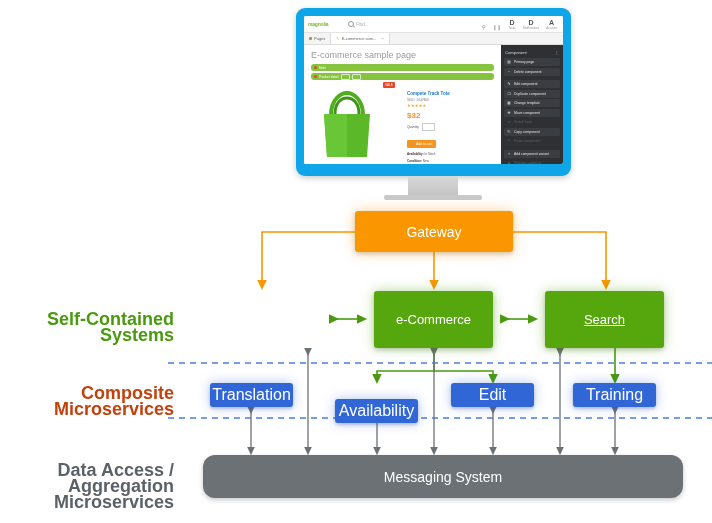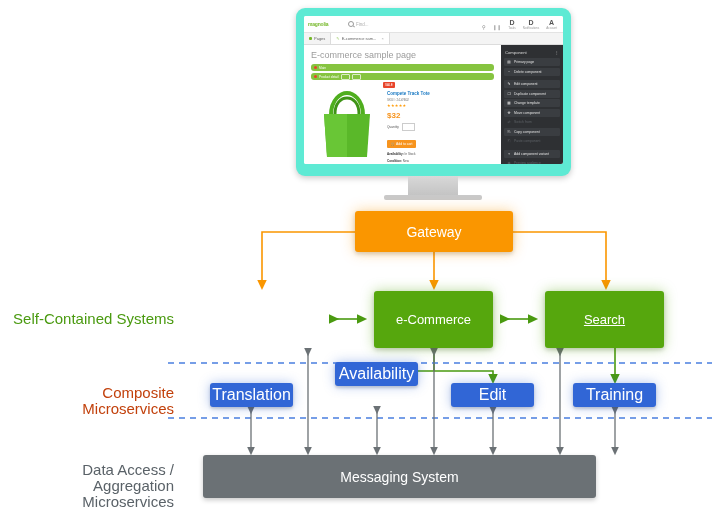--- a/index.html
+++ b/index.html
@@ -21,21 +21,21 @@
     left: 296px;
     top: 8px;
     width: 275px;
     height: 185px;
   }
   #monitor-bezel {
     position: absolute;
     left: 0; top: 0;
     width: 275px;
     height: 168px;
-    background: #5eead4;
+    background: #0ea5e9;
     border-radius: 9px;
     box-shadow: 0 2px 6px rgba(0,0,0,0.22);
   }
   #monitor-screen {
     position: absolute;
     left: 8px; top: 8px;
     width: 259px;
     height: 148px;
     background: #ffffff;
     border-radius: 2px;
@@ -202,20 +202,21 @@
     z-index: 3;
   }
   .bag-wrap {
     width: 72px;
     height: 78px;
     position: relative;
   }
   .prod-info {
     padding-left: 4px;
     padding-top: 6px;
+    margin-left: 20px;
   }
   .prod-name { font-size: 4.5px; color: #1979c3; font-weight: bold; }
   .prod-sku  { font-size: 3px; color: #777; margin-top: 1.5px;}
   .prod-stars { font-size: 4px; color: #ff9800; letter-spacing: 0.3px; margin-top: 1px;}
   .prod-price { font-size: 8px; color: #f7941e; font-weight: bold; margin-top: 3px;}
   .qty-row { display:flex; align-items:center; gap: 3px; margin-top: 3px;}
   .qty-lbl { font-size: 3.2px; color: #555; }
   .qty-box { width: 11px; height: 6px; border: 0.6px solid #ccc; background: #fff;}
   .cart-btn {
     margin-top: 3px;
@@ -256,22 +257,22 @@
   }
   .rail-item.dim { background: transparent; color: #5d6166; }
   .rail-item .ri { font-size: 3.6px; width: 4px; display:inline-block; text-align:center;}
   .rail-sep { height: 3px; }
 
   
   #diagram { position: absolute; left: 0; top: 0; width: 712px; height: 523px; }
 
   .row-label {
     position: absolute;
-    font-size: 15px;
-    font-weight: normal;
+    font-size: 18px;
+    font-weight: bold;
     text-align: right;
     line-height: 16px;
   }
   #label-scs   { left: 8px; top: 311px; width: 166px; color: #4a9a10; }
   #label-cms   { left: 8px; top: 385px; width: 166px; color: #c2410c; }
   #label-daa   { left: 8px; top: 462px; width: 166px; color: #5a6268; }
 
   .node {
     position: absolute;
     box-sizing: border-box;
@@ -300,29 +301,29 @@
   #node-se   { left: 545px; top: 291px; text-decoration: underline; }
 
   .node-ms {
     width: 83px; height: 24px;
     background: #3166d6;
     font-size: 16px;
     border-radius: 3px;
     box-shadow: 0 0 12px rgba(49,102,214,0.38), 0 2px 3px rgba(0,0,0,0.18);
   }
   #node-translation { left: 210px; top: 383px; }
-  #node-availability{ left: 335px; top: 362px; }
+  #node-availability{ left: 335px; top: 399px; }
   #node-price       { left: 451px; top: 383px; }
   #node-training    { left: 573px; top: 383px; }
 
   .node-bus {
-    left: 203px; top: 455px; width: 393px; height: 43px;
+    left: 203px; top: 455px; width: 480px; height: 43px;
     background: #6b7175;
     font-size: 14px;
-    border-radius: 3px;
+    border-radius: 12px;
     box-shadow: 0 2px 5px rgba(0,0,0,0.22);
   }
 
   #wires { position: absolute; left:0; top:0; width:712px; height:523px; pointer-events:none; }
 </style>
 </head>
 <body>
 
 <div id="monitor-illustration">
   <div id="monitor-bezel">

